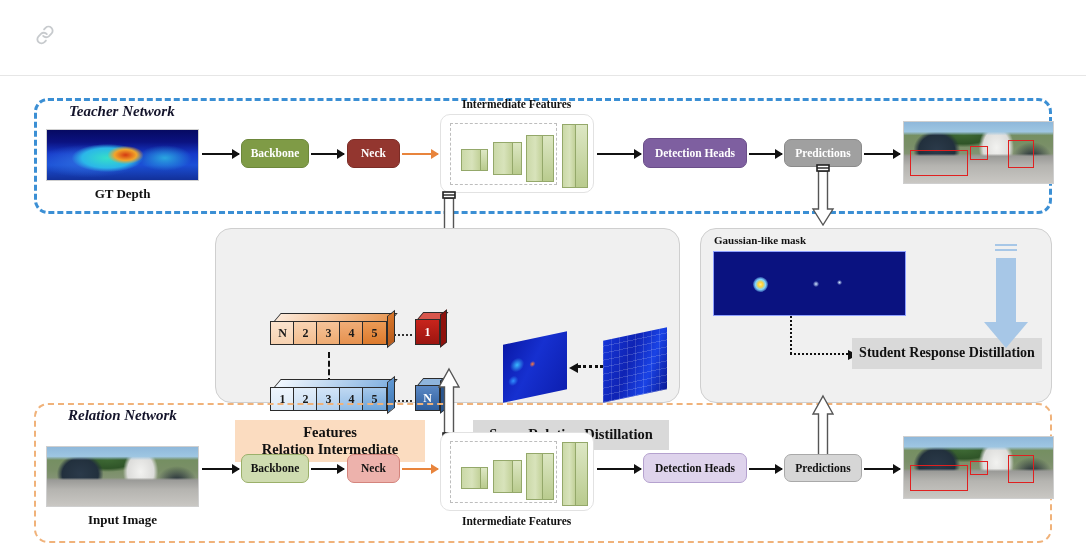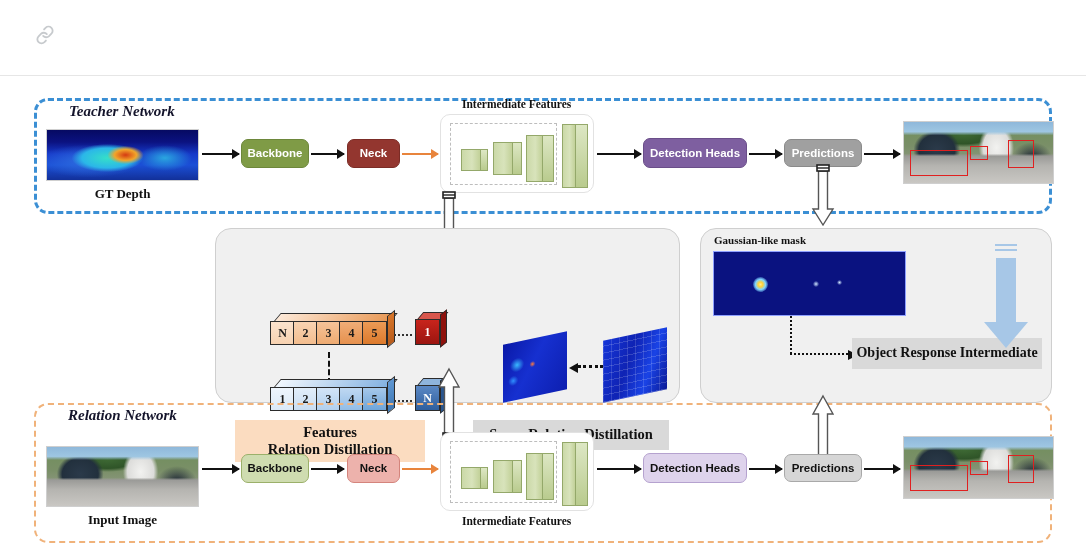--- a/index.html
+++ b/index.html
@@ -80,21 +80,21 @@
       radial-gradient(ellipse 26px 20px at 86% 58%, #1d2733 0%, rgba(29,39,51,0) 76%),
       radial-gradient(ellipse 46px 16px at 40% 20%, #3f6b35 0%, #2f5428 60%, rgba(47,84,40,0) 82%),
       linear-gradient(180deg,#6f8f5a 0%, #7a8f68 40%, #a8a6a0 100%);
   }
   .bbox{ position:absolute; border:1.6px solid #e02020; }
 
   
   .blk{
     position:absolute; border-radius:7px;
     display:flex; align-items:center; justify-content:center;
-    font-family:Liberation Sans, sans-serif; font-weight:700;
+    font-family:Liberation Serif, serif; font-weight:700;
     white-space:nowrap; text-align:center; line-height:1.05;
   }
   .blk-backbone-t{ background:#7f9b46; border:1px solid #6d873b; color:#fff; }
   .blk-neck-t    { background:#93362f; border:1px solid #7b2c26; color:#fff; }
   .blk-heads-t   { background:#7e5fa0; border:1px solid #6a4e89; color:#fff; }
   .blk-pred-t    { background:#a0a0a0; border:1px solid #8a8a8a; color:#fff; }
 
   .blk-backbone-s{ background:#cfdcb0; border:1.4px solid #9bb06a; color:#111; }
   .blk-neck-s    { background:#edb2ac; border:1.4px solid #d4847c; color:#111; }
   .blk-heads-s   { background:#ded3ec; border:1.4px solid #b5a2cf; color:#111; }
@@ -392,21 +392,21 @@
   <div class="cube" style="left:415px; top:309px; width:25px; height:26px;">
     <div class="cf" style="background:linear-gradient(180deg,#5b88c4,#2f5f9e); color:#fff;">N</div>
   </div>
   <div style="position:absolute; left:420px; top:302px; width:25px; height:8px;
               background:#8fb4dc; border:1.3px solid #2b2b2b; transform:skewX(-40deg);"></div>
   <div style="position:absolute; left:440px; top:302px; width:7px; height:33px;
               background:#2a568f; border:1.3px solid #2b2b2b; transform:skewY(-38deg);"></div>
 
   <div class="panel-title title-peach" style="left:235px; top:344px; width:190px; height:42px; font-size:14.5px; flex-direction:column;">
     <span>Features</span>
-    <span>Relation Distillation</span>
+    <span>Relation Intermediate</span>
   </div>
 
   <div class="matrix matA" style="left:503px; top:262px; width:64px; height:58px;"></div>
   <div class="matrix matB" style="left:603px; top:258px; width:64px; height:62px;"></div>
   <div class="dotted-arrow-l" style="left:578px; top:289px; width:25px;"></div>
 
   <div class="panel-title title-grey" style="left:473px; top:344px; width:196px; height:30px; font-size:14.5px;">Scene Relation Distillation</div>
 
   <div class="panel" style="left:700px; top:152px; width:352px; height:175px;">
   </div>
@@ -414,21 +414,21 @@
 
   <div class="gmask" style="left:713px; top:175px; width:193px; height:65px;">
     <div class="gdot" style="left:39px; top:25px; width:15px; height:15px;"></div>
     <div class="gdot-small" style="left:99px; top:29px; width:6px; height:6px;"></div>
     <div class="gdot-small" style="left:123px; top:28px; width:5px; height:5px;"></div>
   </div>
 
   <div class="dp-v" style="left:790px; top:240px; height:38px;"></div>
   <div class="dp-h" style="left:790px; top:277px; width:58px;"></div>
 
-  <div class="panel-title title-grey" style="left:852px; top:262px; width:190px; height:31px; font-size:14px;">Object Response Intermediate</div>
+  <div class="panel-title title-grey" style="left:852px; top:262px; width:190px; height:31px; font-size:14px;">Student Response Distillation</div>
 
   <div class="bigarrow" style="left:984px; top:168px; width:44px; height:105px;">
     <div class="cap" style="top:0;"></div>
     <div class="cap" style="top:5px;"></div>
     <div class="shaft" style="height:66px; top:14px;"></div>
     <div class="head" style="top:78px;"></div>
   </div>
 
   <div class="net-frame student-frame">
     <span class="net-label">Relation Network</span>

